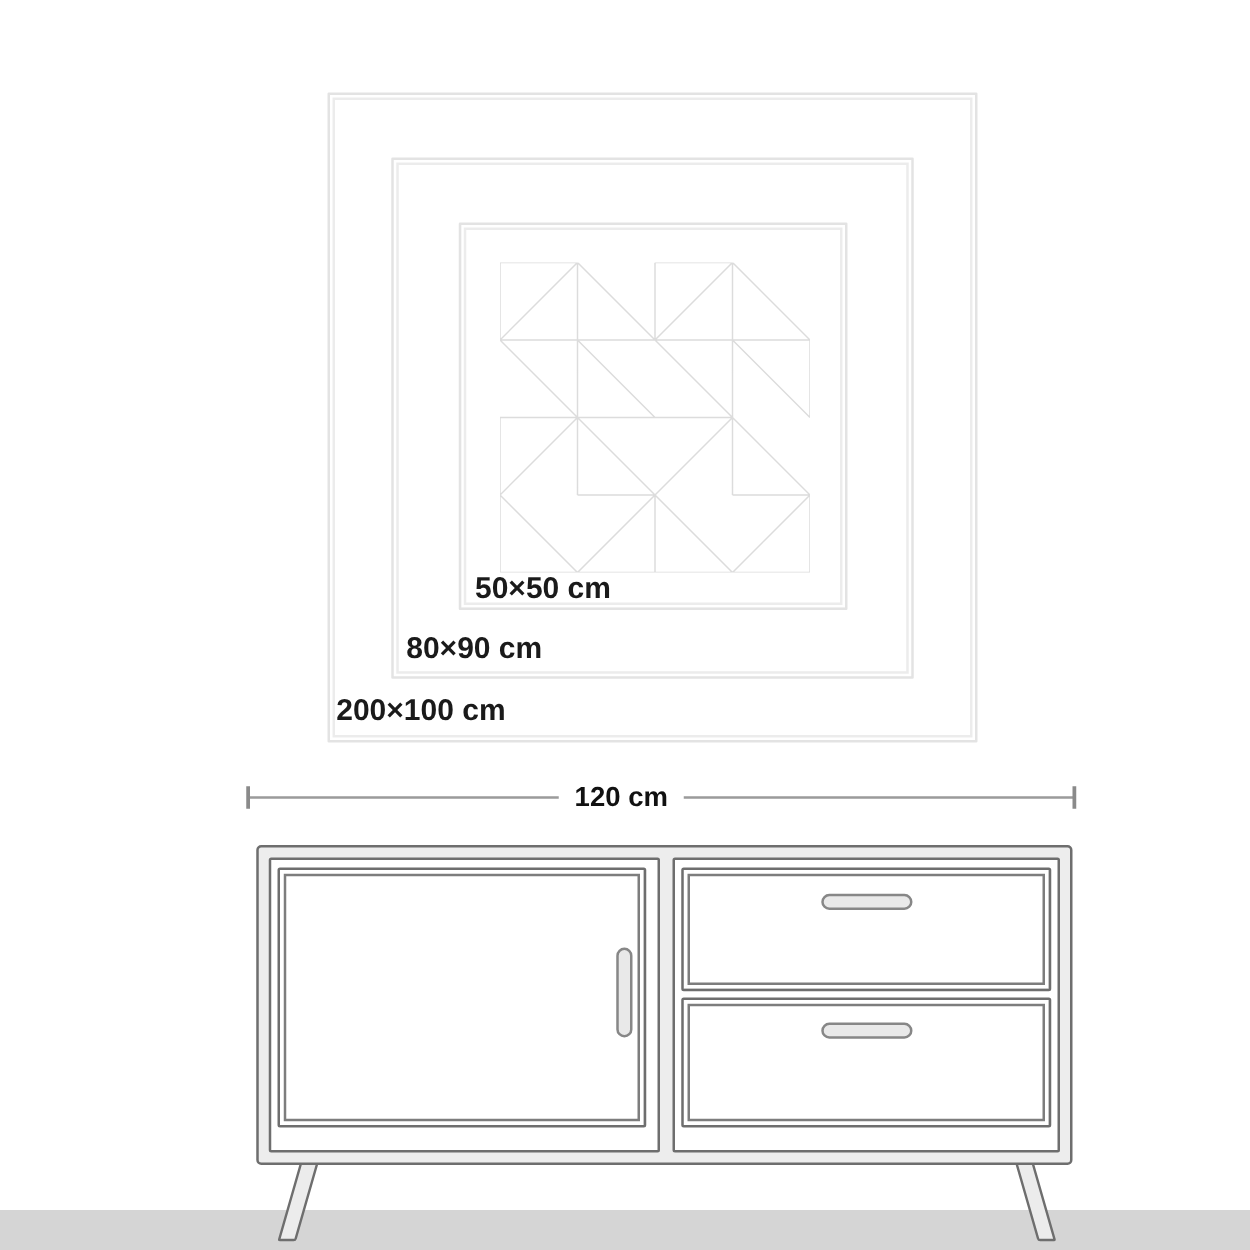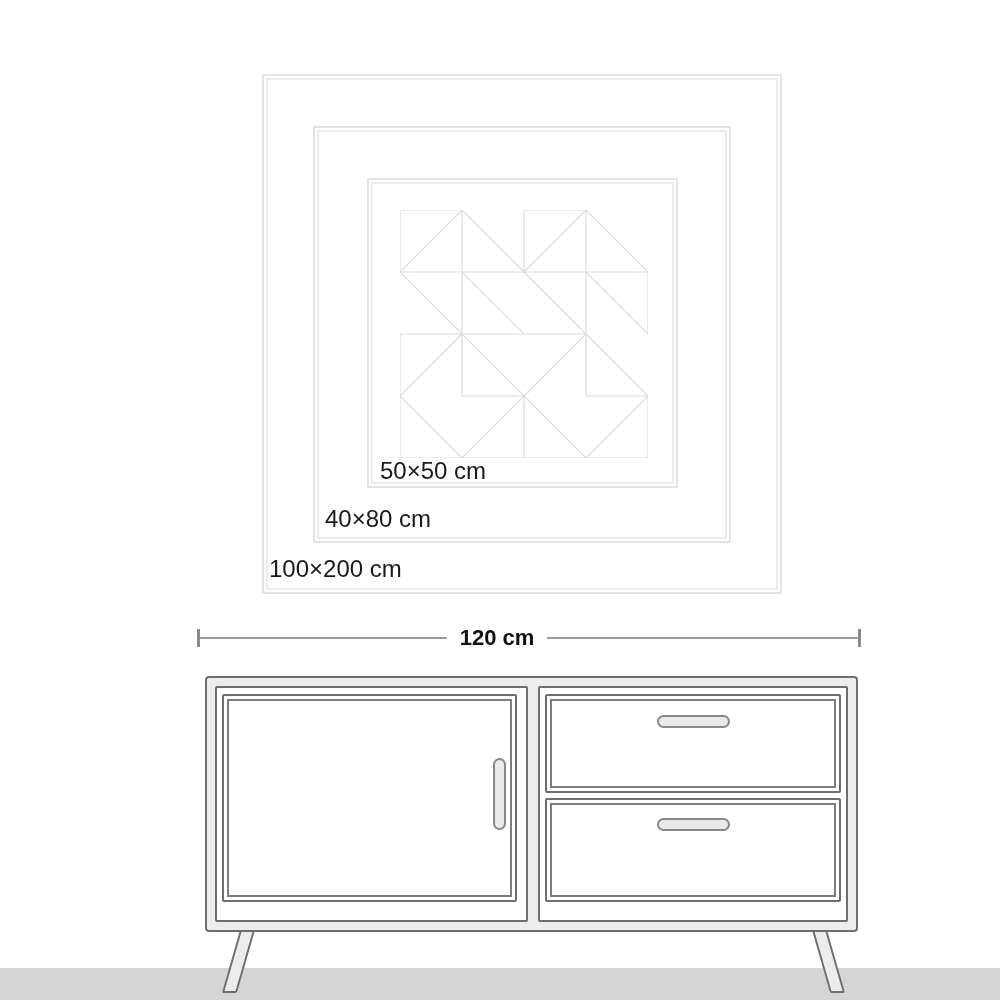--- a/index.html
+++ b/index.html
@@ -24,21 +24,21 @@
   }
   .frame-100 { left: 262px; top: 74px;  width: 520px; height: 520px; }
   .frame-80  { left: 313px; top: 126px; width: 418px; height: 417px; }
   .frame-50  { left: 367px; top: 178px; width: 311px; height: 310px; }
 
   .pattern-svg { position: absolute; left: 400px; top: 210px; width: 248px; height: 248px; }
 
   .size-label {
     position: absolute;
     font-size: 24px;
-    font-weight: 400;
+    font-weight: 700;
     color: #1a1a1a;
     line-height: 24px;
     white-space: nowrap;
   }
   .label-50  { left: 380px; top: 459px; }
   .label-80  { left: 325px; top: 507px; }
   .label-100 { left: 269px; top: 557px; }
 
   
   .dim-line { left: 198px; top: 637px; width: 662px; height: 2px; background: #9b9b9b; }
@@ -119,22 +119,22 @@
 
   <div class="art-frame frame-100"></div>
   <div class="art-frame frame-80"></div>
   <div class="art-frame frame-50"></div>
 
   <svg class="pattern-svg" viewBox="0 0 248 248" fill="none" xmlns="http://www.w3.org/2000/svg">
     <path stroke="#dcdcdc" stroke-width="1.2" fill="none" d="M0 0H62M124 0H186M0 62H248M0 124H186M62 186H124M186 186H248M0 248H248M0 0V62M0 124V248M62 0V186M124 0V62M124 186V248M186 0V186M248 62V124M248 186V248M62 0L124 62M186 0L248 62M0 62L62 124M62 62L124 124M124 62L186 124M186 62L248 124M62 124L124 186M0 186L62 248M186 124L248 186M124 186L186 248M62 0L0 62M186 0L124 62M0 186L62 124M62 248L124 186M124 186L186 124M186 248L248 186"></path>
   </svg>
 
   <div class="size-label label-50">50×50 cm</div>
-  <div class="size-label label-80">40×80 cm</div>
-  <div class="size-label label-100">100×200 cm</div>
+  <div class="size-label label-80">80×90 cm</div>
+  <div class="size-label label-100">200×100 cm</div>
 
   <div class="abs dim-line"></div>
   <div class="abs dim-tick dim-tick-left"></div>
   <div class="abs dim-tick dim-tick-right"></div>
   <div class="abs dim-label-wrap">
     <span class="dim-label">120 cm</span>
   </div>
 
   <div class="leg leg-left"></div>
   <div class="leg leg-right"></div>

